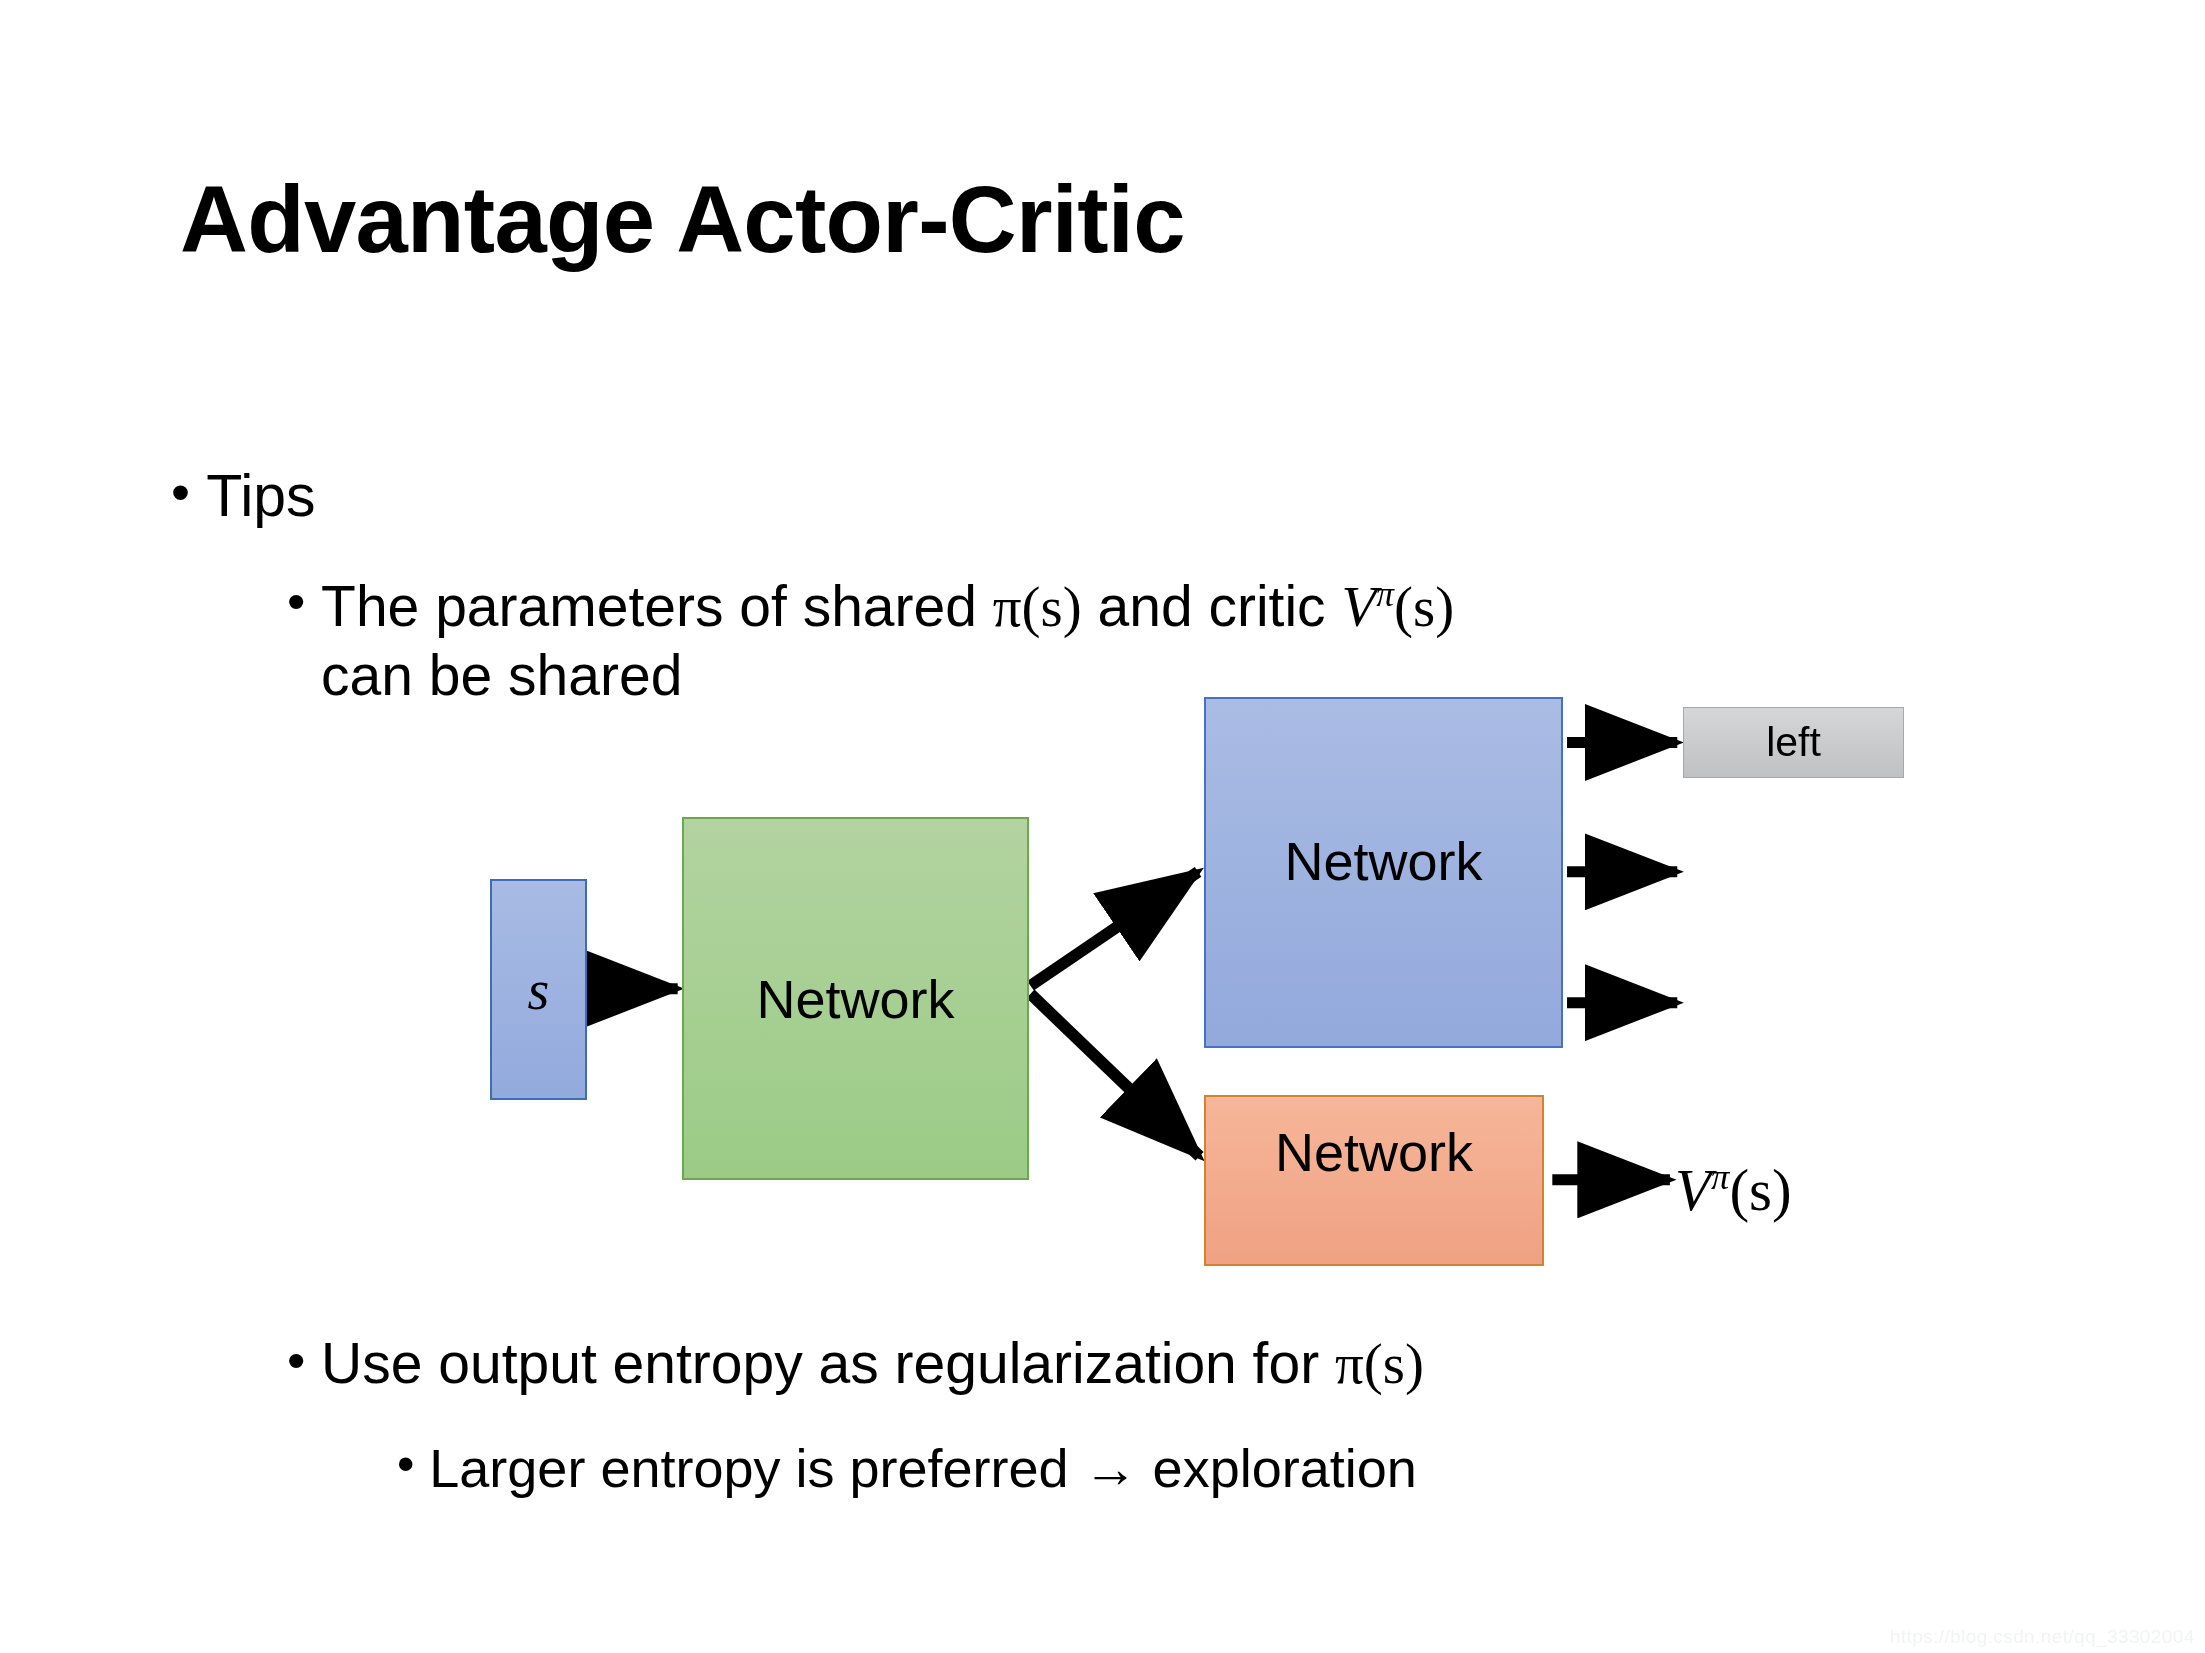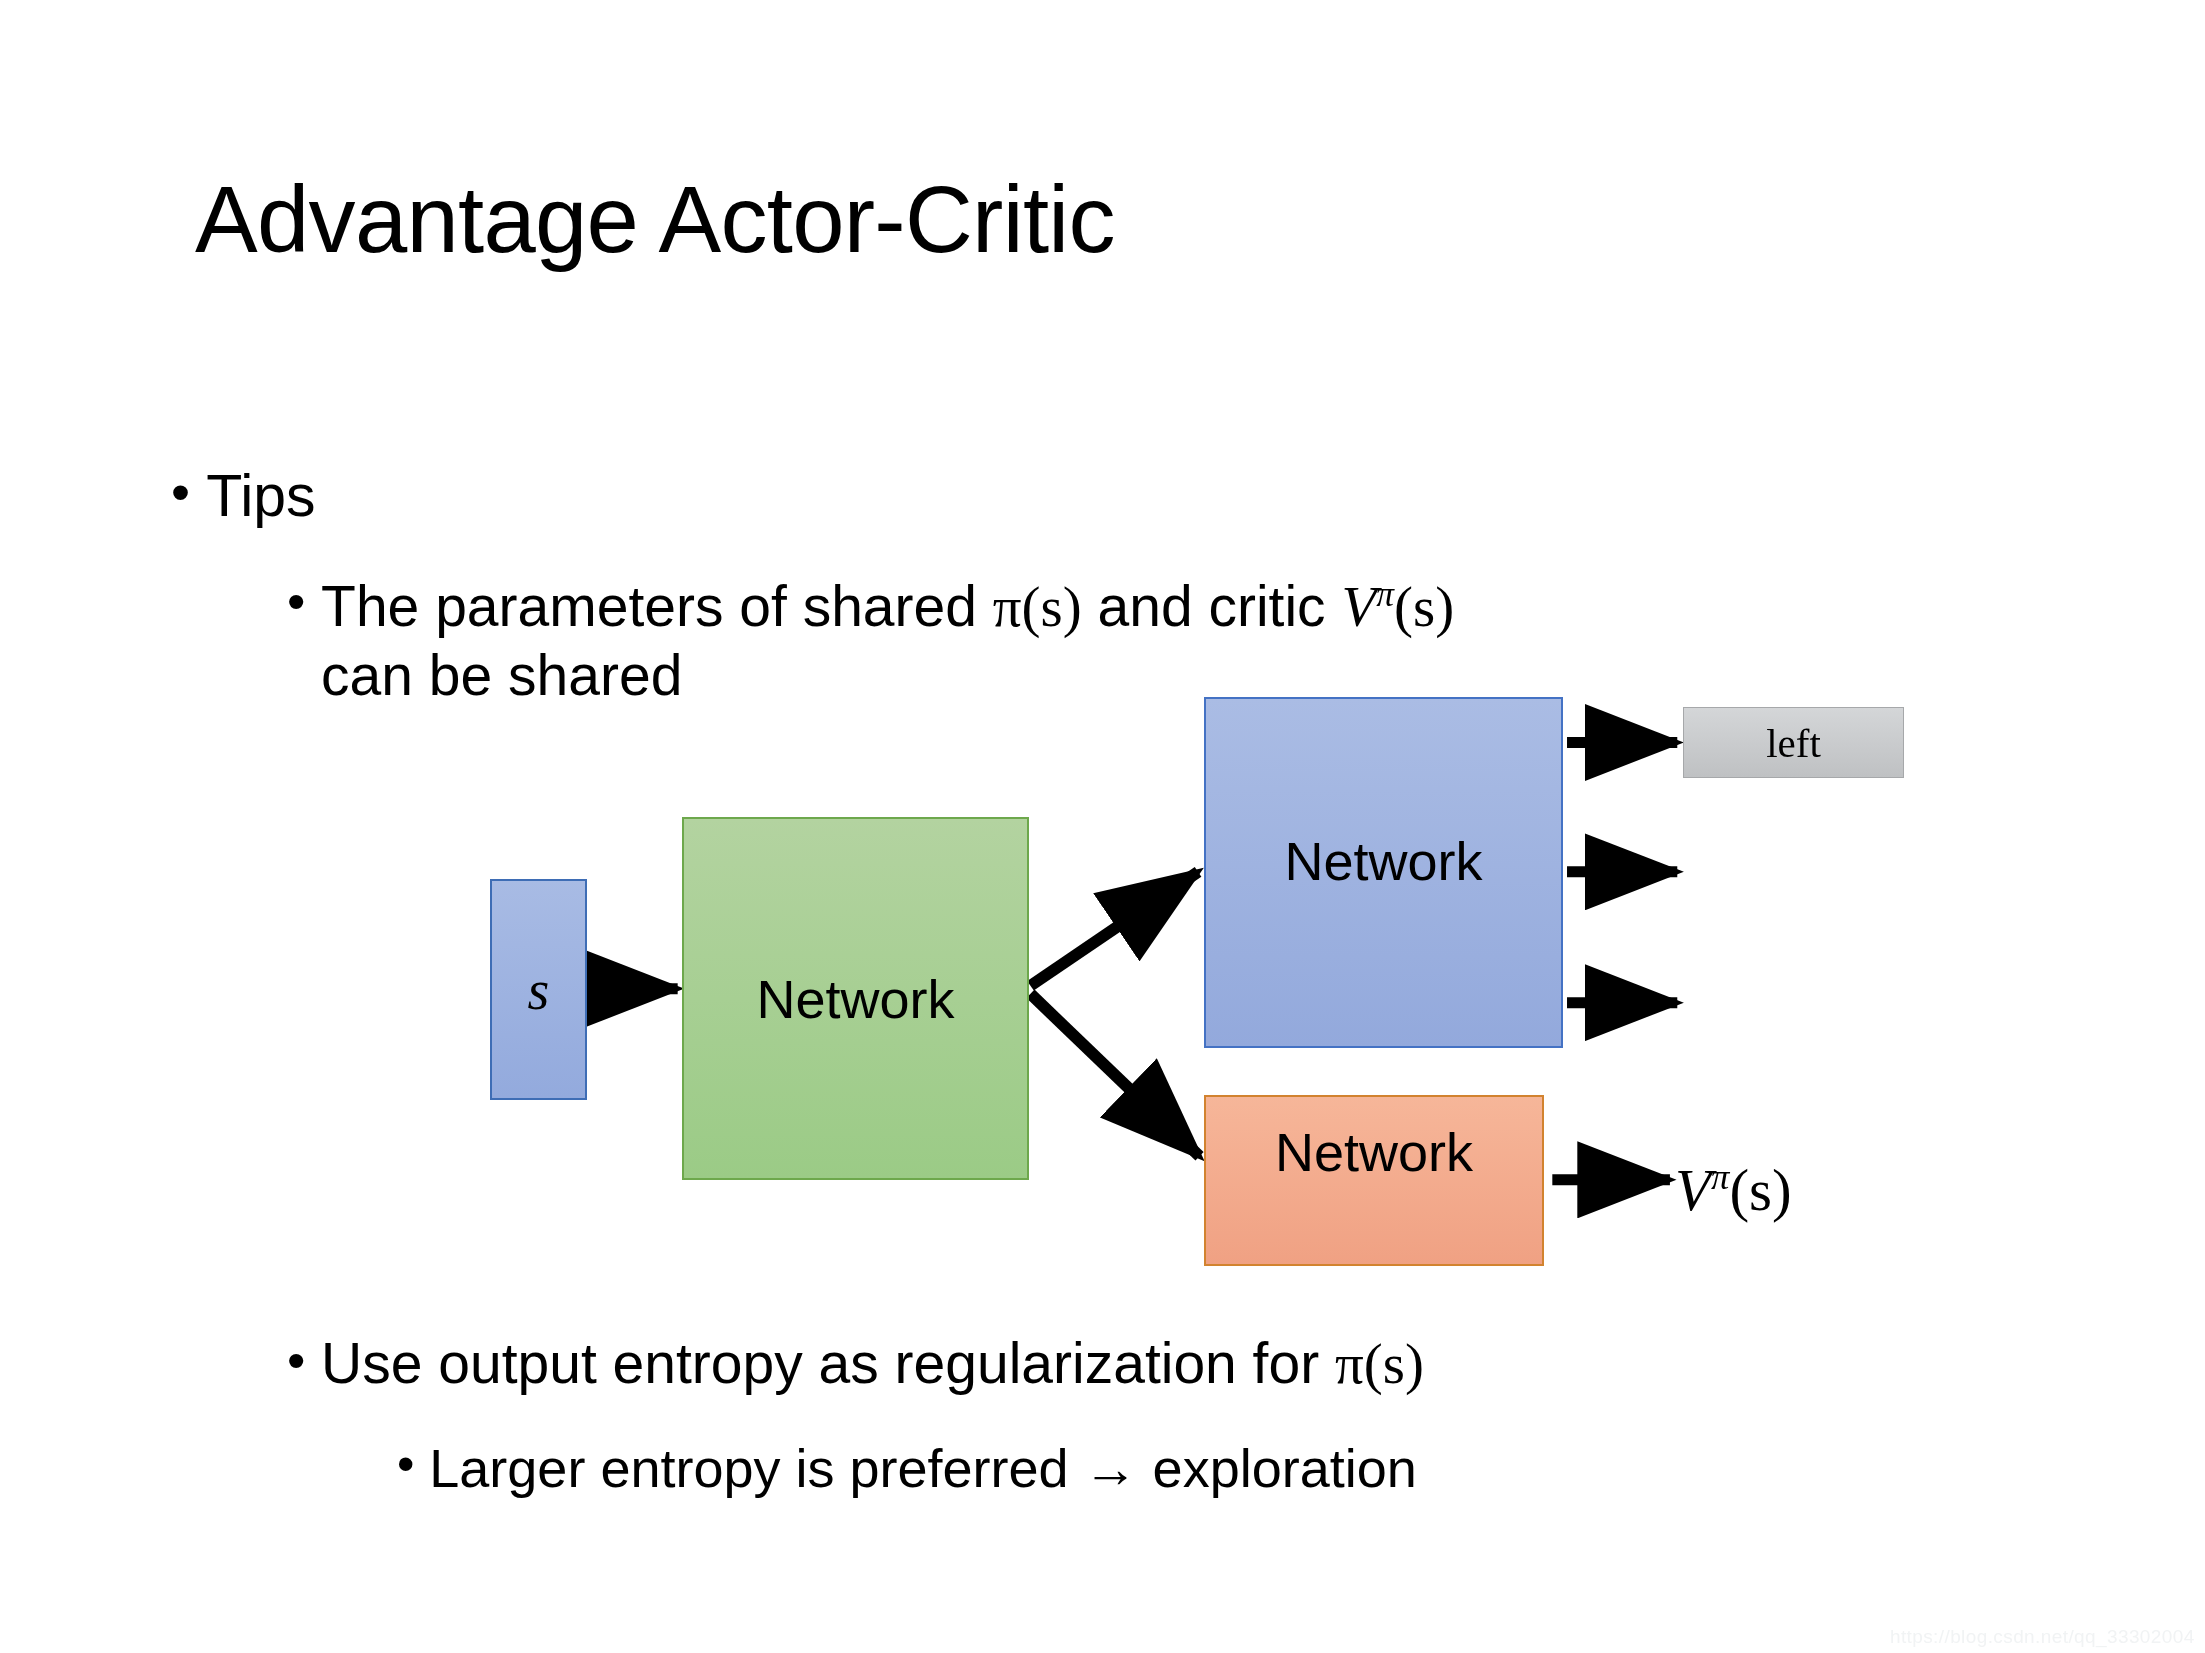--- a/index.html
+++ b/index.html
@@ -17,25 +17,24 @@
     color: #000000;
   }
 
   
   #title {
     position: absolute;
     left: 180px;
     top: 171px;
     font-size: 94px;
     line-height: 1.05;
-    font-weight: 400;
+    font-weight: 700;
     letter-spacing: -0.7px;
     color: #000000;
     white-space: nowrap;
-    margin-left: 15px;
   }
 
   
   .bullet {
     position: absolute;
     display: flex;
     align-items: flex-start;
     white-space: nowrap;
   }
   .bullet .dot {
@@ -173,21 +172,21 @@
   .chip {
     position: absolute;
     box-sizing: border-box;
     width: 221px;
     height: 71px;
     background: linear-gradient(180deg, #D4D6D8 0%, #BFC1C3 100%);
     border: 1.5px solid #A6A8AA;
     display: flex;
     align-items: center;
     justify-content: center;
-    font-family: Liberation Serif, serif;
+    font-family: Liberation Sans, sans-serif;
     font-style: normal;
     font-size: 41px;
     color: #000000;
   }
   #chip-left  { left: 1683px; top: 707px; }
   #chip-right { left: 1683px; top: 837px; }
   #chip-fire  { left: 1683px; top: 967px; }
 
   
   #out-value {

